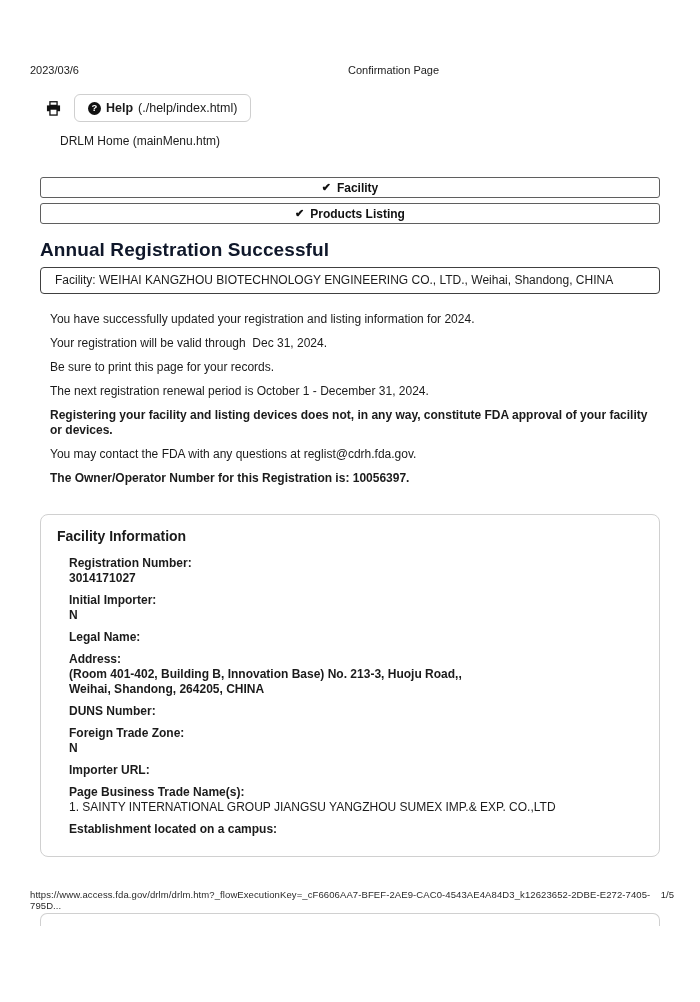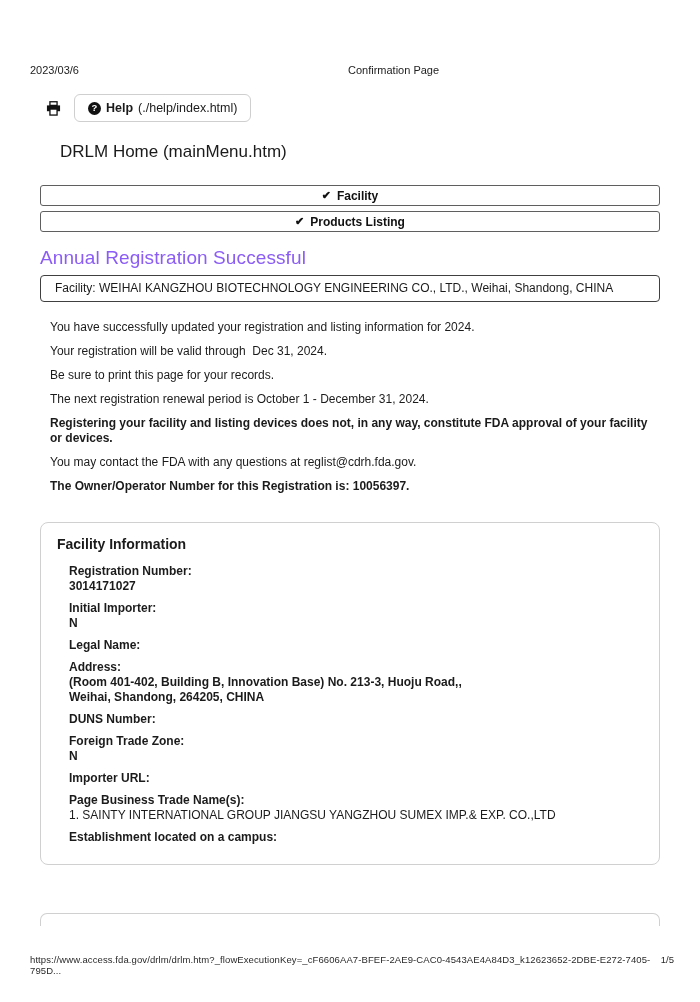--- a/index.html
+++ b/index.html
@@ -58,22 +58,22 @@
     font-weight: bold;
     display: inline-flex;
     align-items: center;
     justify-content: center;
     line-height: 1;
   }
   .help-label { font-weight: bold; }
   .help-href { font-weight: normal; }
 
   .home-link {
-    margin: 20px 0 0 60px;
-    font-size: 17px;
+    margin: 12px 0 0 60px;
+    font-size: 12px;
     height: 15px;
     cursor: pointer;
   }
 
   .nav-buttons { margin: 28px 40px 0 40px; }
   .nav-btn {
     display: flex;
     align-items: center;
     justify-content: center;
     gap: 6px;
@@ -87,22 +87,22 @@
     font-weight: bold;
     color: #111;
     cursor: pointer;
   }
   .nav-btn + .nav-btn { margin-top: 5px; }
   .nav-btn .check { font-size: 11px; }
 
   h1.page-heading {
     margin: 15px 40px 4px 40px;
     font-size: 19px;
-    font-weight: 400;
-    color: #8b5cf6;
+    font-weight: 700;
+    color: #0f172a;
     letter-spacing: 0.1px;
   }
 
   .alert-box {
     margin: 6px 40px 0 40px;
     border: 1px solid #404040;
     border-radius: 4px;
     padding: 5px 26px 6px 14px;
     font-size: 12px;
   }
@@ -149,21 +149,21 @@
     height: 13px;
     border: 1px solid #d0d0d0;
     border-bottom: none;
     border-radius: 7px 7px 0 0;
   }
 
   .meta-footer {
     position: absolute;
     left: 30px;
     right: 26px;
-    top: 954px;
+    top: 889px;
     display: flex;
     justify-content: space-between;
     font-size: 9.5px;
     color: #2a2a2a;
   }
   .footer-url { letter-spacing: 0.1px; }
 </style>
 </head>
 <body>
 

